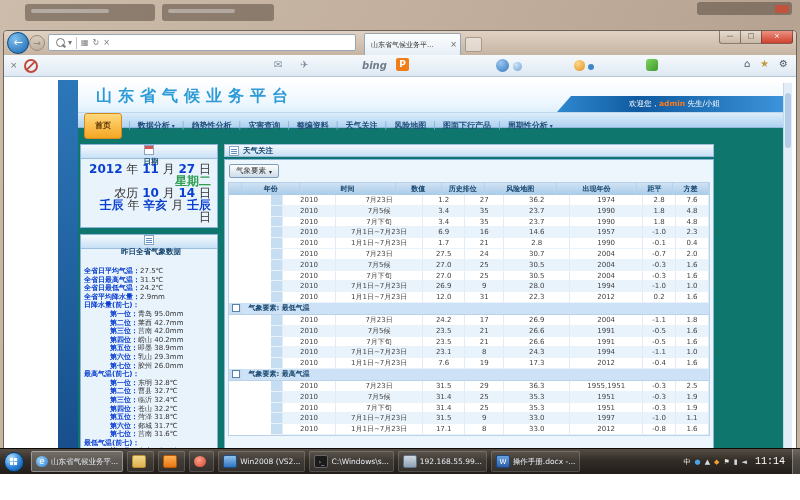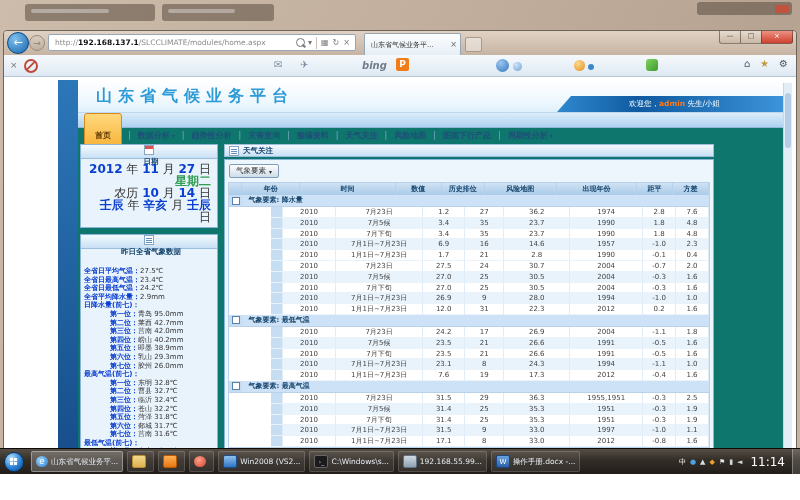--- a/index.html
+++ b/index.html
@@ -34,21 +34,21 @@
   .i-orange{background:linear-gradient(#ffb054,#e87510);border:1px solid #b55a08;}
   .i-media{background:radial-gradient(circle at 40% 35%,#ff9f8a,#d4452c);border-radius:50%;}
   .i-window{background:linear-gradient(#8fc3ef,#2f74c0);border:1px solid #1c4f8c;}
   .i-cmd{background:#1b1b1b;border:1px solid #666;}
   .i-cmd::after{content:"›_";font-size:6px;color:#ddd;}
   .i-computer{background:linear-gradient(#cfd9e2,#8fa1b2);border:1px solid #5f7386;}
   .i-word{background:linear-gradient(#6aa3e0,#2b5fa8);border:1px solid #1c4680;}
   .i-word::after{content:"W";font-size:7px;}
   .tray{display:flex;align-items:center;flex:0 0 auto;margin-left:auto;}
   .tray .tico{font-size:7px;margin:0 2px;line-height:10px;}
-  .clock{color:#fff;font-size:12px;margin:0 7px 0 6px;}
+  .clock{color:#fff;font-size:10px;margin:0 7px 0 6px;font-family:Liberation Mono, monospace;}
   .show-desktop{width:7px;height:25px;background:rgba(255,255,255,.14);border-left:1px solid rgba(255,255,255,.3);}
 
   
   .browser{position:absolute;left:3px;top:30px;width:794px;height:422px;z-index:2;
     border:1px solid #6d635a;border-radius:4px 4px 0 0;box-sizing:border-box;background:#d9c9ba;overflow:hidden;}
   .row1{position:relative;height:24px;background:linear-gradient(#e0d2c4,#c6b4a3);}
   .navbtn{position:absolute;border-radius:50%;text-align:center;color:#fff;}
   .btn-back{left:3px;top:1px;width:20px;height:20px;line-height:20px;font-size:11px;
     background:radial-gradient(circle at 35% 30%,#7fc0ee,#1565ad);border:1px solid #0a4a86;}
   .btn-fwd{left:25px;top:4px;width:14px;height:14px;line-height:14px;font-size:9px;color:#8d8176;
@@ -100,21 +100,21 @@
     letter-spacing:6px;white-space:nowrap;}
   .welcome-bar{position:absolute;right:0;top:16px;width:235px;height:16px;color:#fff;font-size:7.5px;
     line-height:16px;text-align:center;background:linear-gradient(90deg,#2f89cf,#0f5aa0 35%,#3f97dd);
     clip-path:polygon(14px 0,100% 0,100% 100%,0 100%);}
   .welcome-bar .usr{color:#ff7a1a;font-weight:bold;}
   .nav{position:absolute;left:0;top:32px;width:100%;height:16px;line-height:16px;white-space:nowrap;
     background:linear-gradient(#dcedfb,#aed2f0);border-top:1px solid #bcd9f0;border-bottom:1px solid #8fb8dd;
     box-sizing:border-box;font-size:8px;color:#1f4e79;font-weight:bold;}
   .nav-item{display:inline-block;padding:0 7px;cursor:default;}
   .nav-item.active{background:linear-gradient(#ffd97e,#f5a623);border:1px solid #d98a1f;border-radius:3px;
-    color:#5a3200;margin:0 6px;line-height:12px;padding:16px 10px;}
+    color:#5a3200;margin:0 6px;line-height:12px;padding:6px 10px;}
   .nav-sep{color:#7fa8cc;font-weight:normal;}
   .nav .dd{font-size:6px;margin-left:2px;}
   .statusline{position:absolute;left:0;top:48px;width:100%;height:13px;line-height:13px;
     background:#f3f9fe;border-bottom:1px solid #c3daee;box-sizing:border-box;font-size:7.5px;color:#2a5d8f;}
   .st-loc{position:absolute;left:8px;}
   .st-right{position:absolute;right:30px;}
   .st-right span{margin-left:18px;}
 
   .content{position:absolute;left:0;top:61px;width:100%;height:310px;overflow:hidden;}
   
@@ -177,21 +177,20 @@
         <span class="fx"></span>
       </div>
   </div>
 
   <div class="browser">
     <div class="row1">
       <div class="navbtn btn-back">←</div>
       <div class="navbtn btn-fwd">→</div>
       <div class="addressbar">
         <span class="fav-e"></span>
-        <span class="url"><span>http://</span><b>192.168.137.1</b><span>/SLCCLIMATE/modules/home.aspx</span></span>
         <span class="addr-icons">
           <span class="mag"></span>
           <span class="aico">▾</span>
           <span class="sep-v"></span>
           <span class="aico">▦</span>
           <span class="aico">↻</span>
           <span class="aico">×</span>
         </span>
       </div>
       <div class="tab">
@@ -253,21 +252,21 @@
                 </div>
             </div>
             <div class="panel">
               <div class="p-head">
                 <span class="p-ico dat"></span>
                 <span>昨日全省气象数据</span>
               </div>
               <div class="wx-body">
                 <div>
                     <div><span class="slabel">全省日平均气温：</span><span class="sval">27.5℃</span></div>
-                    <div><span class="slabel">全省日最高气温：</span><span class="sval">23.4℃</span></div>
+                    <div><span class="slabel">全省日最高气温：</span><span class="sval">31.5℃</span></div>
                     <div><span class="slabel">全省日最低气温：</span><span class="sval">24.2℃</span></div>
                     <div><span class="slabel">全省平均降水量：</span><span class="sval">2.9mm</span></div>
                   </div>
                 <div>
                     <div class="sec-title">日降水量(前七)：</div>
                     <div class="rline"><span class="rpos">第一位：</span><span class="rval">青岛 95.0mm</span></div>
                     <div class="rline"><span class="rpos">第二位：</span><span class="rval">莱西 42.7mm</span></div>
                     <div class="rline"><span class="rpos">第三位：</span><span class="rval">莒南 42.0mm</span></div>
                     <div class="rline"><span class="rpos">第四位：</span><span class="rval">崂山 40.2mm</span></div>
                     <div class="rline"><span class="rpos">第五位：</span><span class="rval">即墨 38.9mm</span></div>
@@ -306,26 +305,20 @@
                     <span class="hc"></span>
                     <span class="hc">年份</span>
                     <span class="hc">时间</span>
                     <span class="hc">数值</span>
                     <span class="hc">历史排位</span>
                     <span class="hc">风险地图</span>
                     <span class="hc">出现年份</span>
                     <span class="hc">距平</span>
                     <span class="hc">方差</span>
                   </div>
-                  <div class="grow">
-                    <span class="gcb">
-                      <span class="cbx"></span>
-                    </span>
-                    <span class="glabel">气象要素: 降水量</span>
-                  </div>
                   <div class="trow trow-grid">
                     <span class="tc cb"></span>
                     <span class="tc">2010</span>
                     <span class="tc">7月23日</span>
                     <span class="tc">1.2</span>
                     <span class="tc">27</span>
                     <span class="tc">36.2</span>
                     <span class="tc">1974</span>
                     <span class="tc">2.8</span>
                     <span class="tc">7.6</span>

